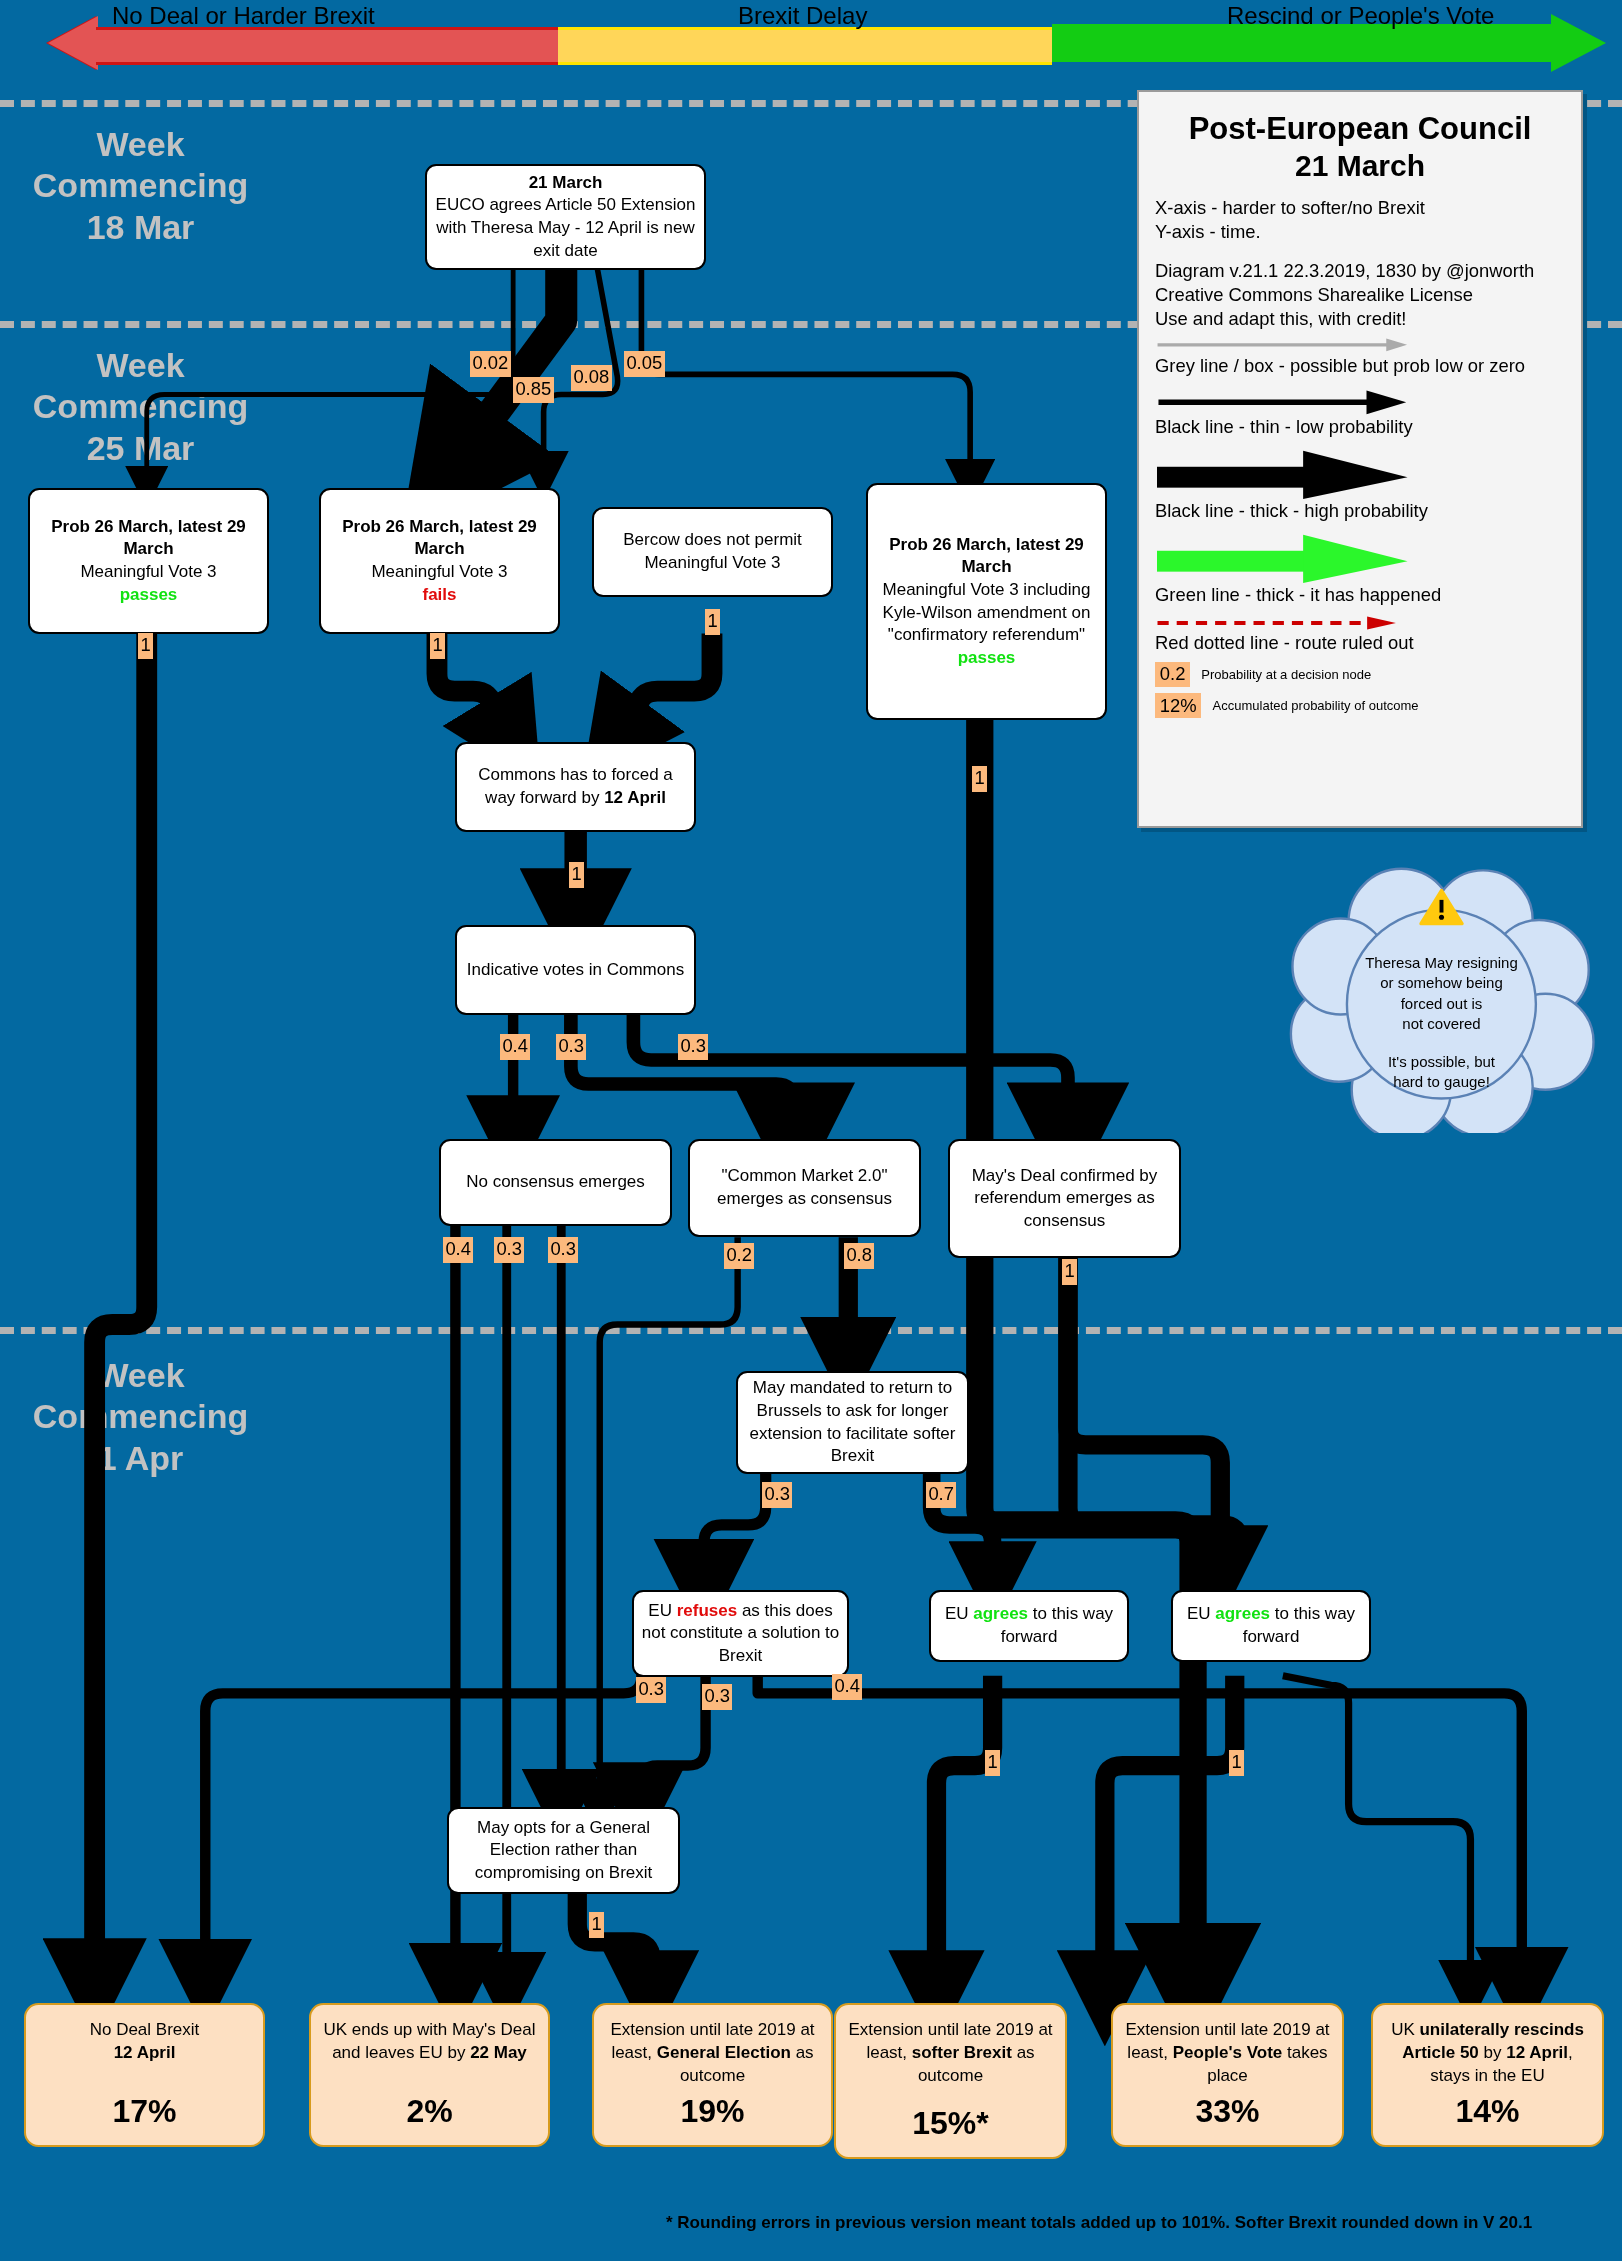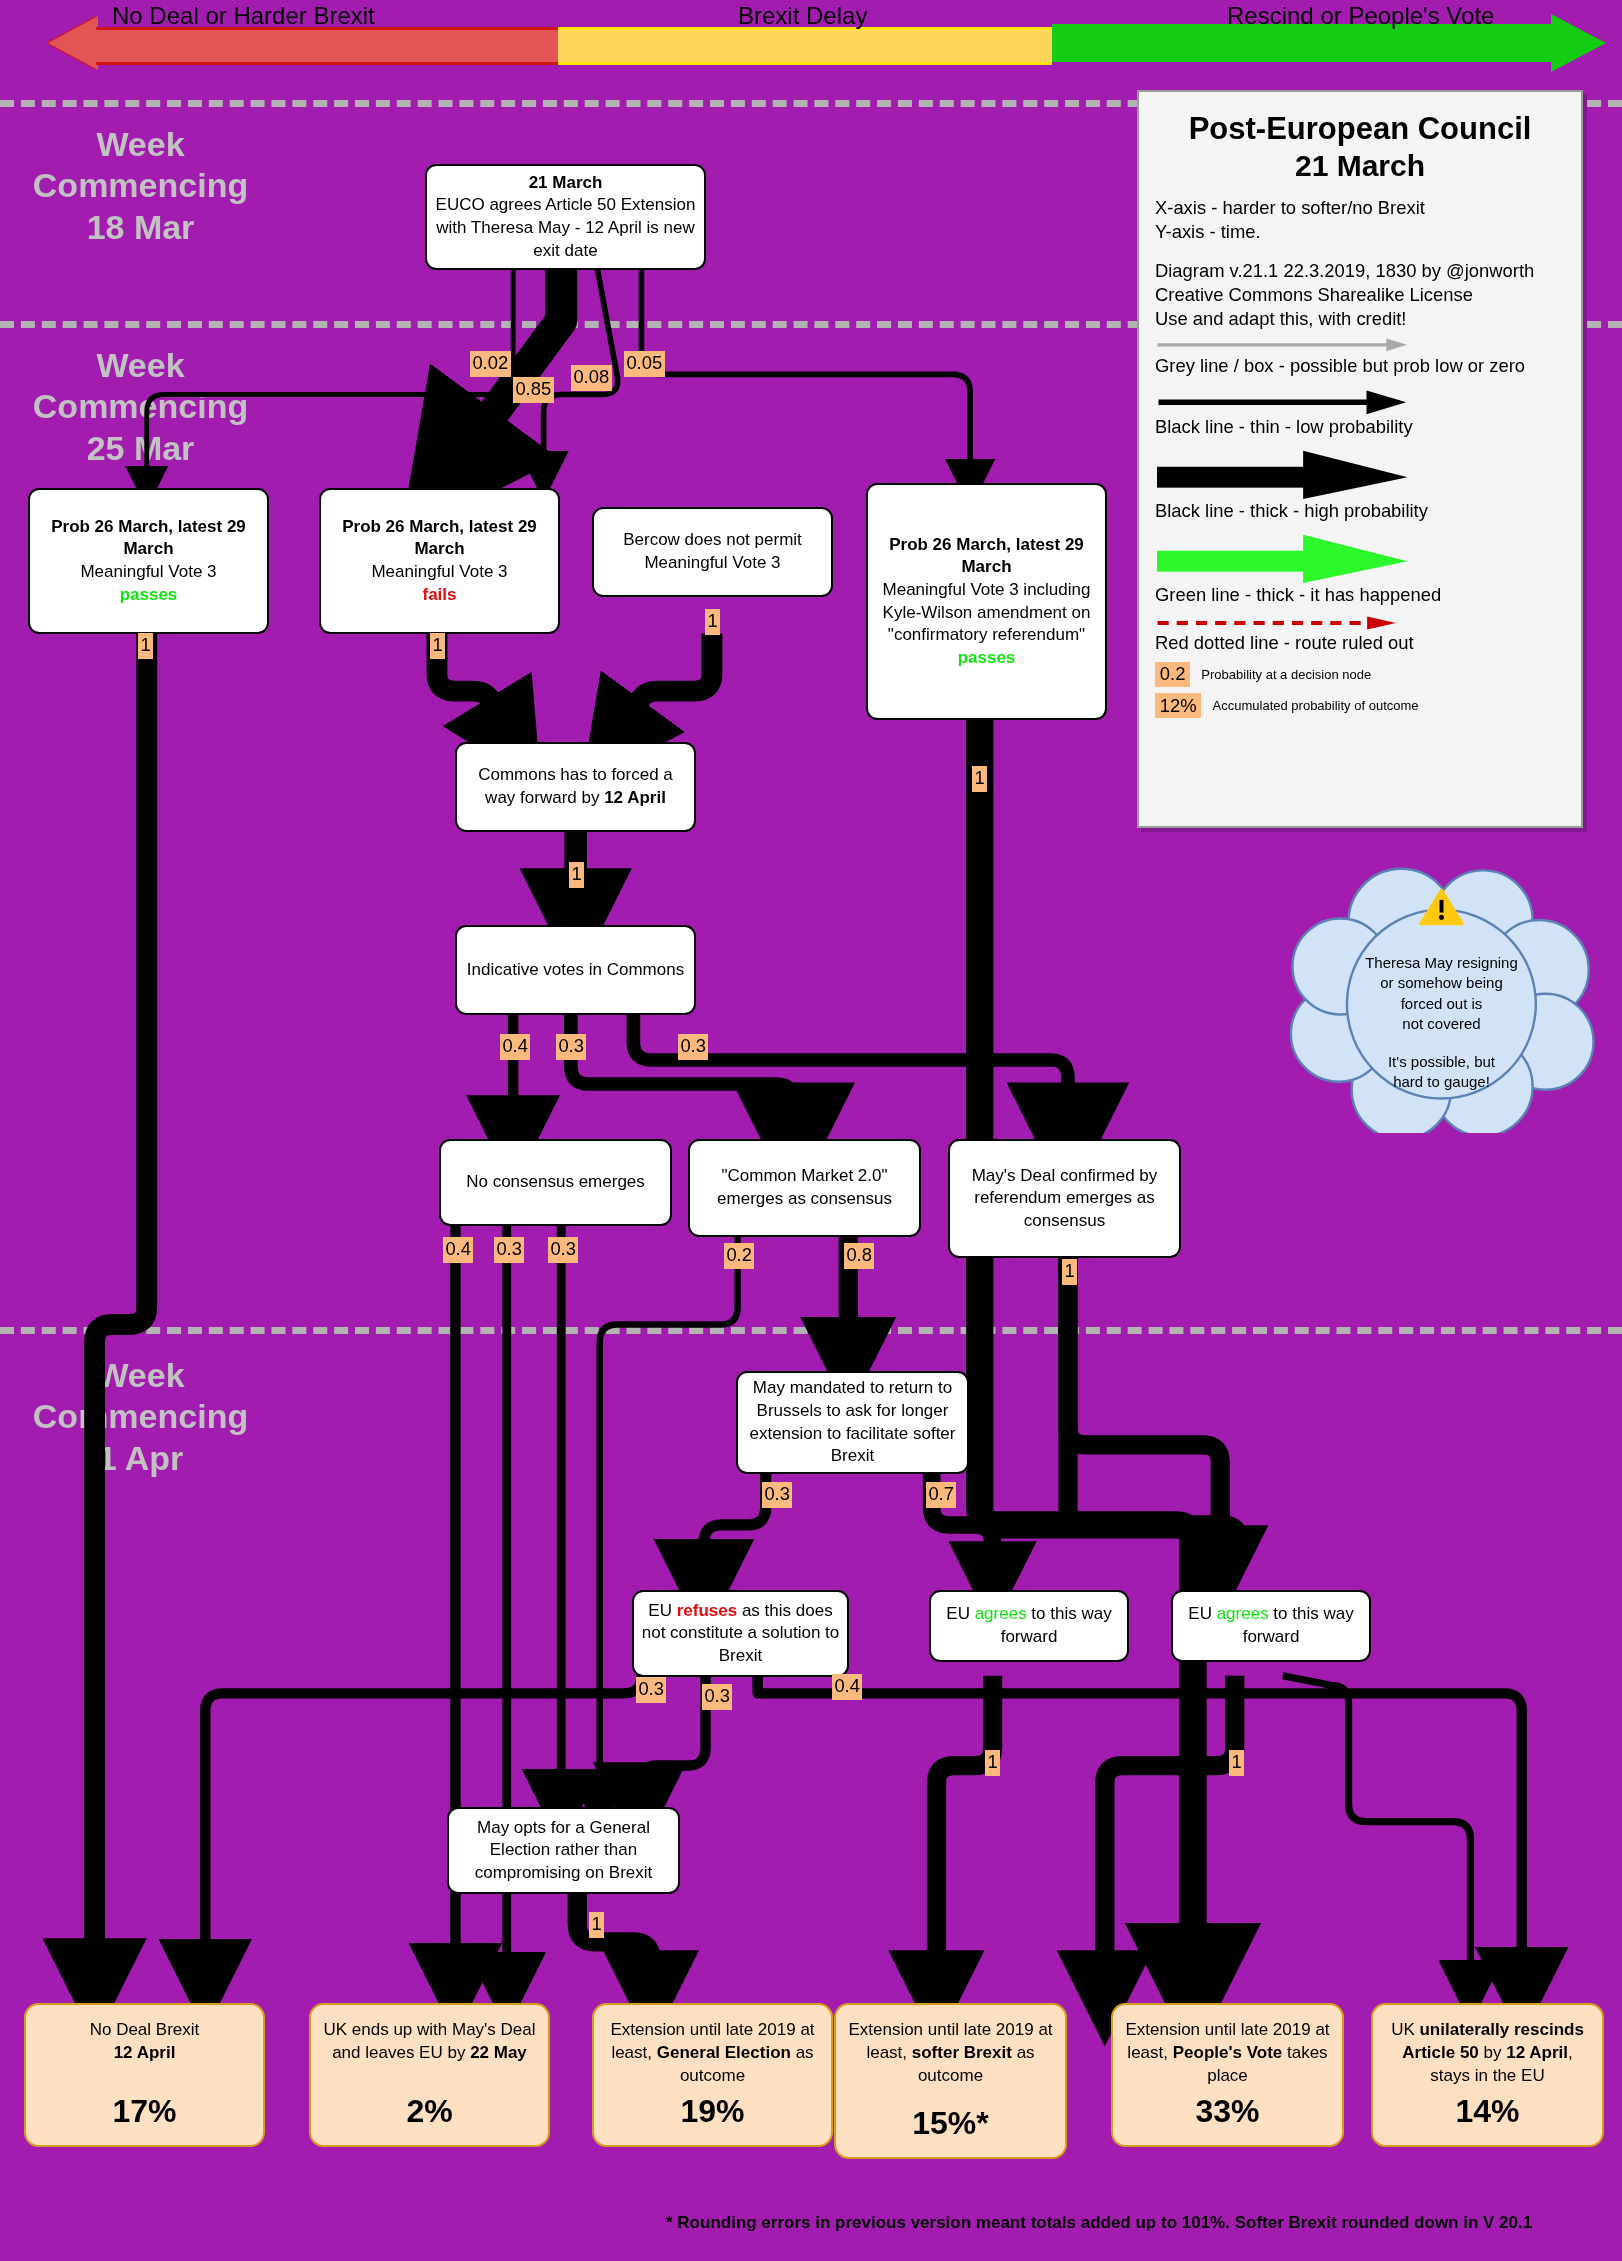--- a/index.html
+++ b/index.html
@@ -1,17 +1,17 @@
 <!DOCTYPE html>
 <html style="font-size:13px"><head>
 <meta charset="utf-8">
 <style>
   html,body{margin:0;padding:0;background:#fff;}
   body{font-family:"Liberation Sans","DejaVu Sans",sans-serif;}
-  #stage{position:relative;width:1622px;height:2261px;background:#a21caf;overflow:hidden;}
+  #stage{position:relative;width:1622px;height:2261px;background:#0369a1;overflow:hidden;}
 
   
   .axis-wrap{position:absolute;left:0;top:0;width:1622px;height:80px;}
   .axis-label{position:absolute;font-size:24px;color:#000;white-space:nowrap;}
   .seg{position:absolute;height:32px;top:27px;}
   .seg.red{background:#e35454;border-top:3.2px solid #cf1414;border-bottom:3.2px solid #cf1414;}
   .seg.yellow{background:#ffd659;border-top:3.2px solid #ffe400;border-bottom:3.2px solid #ffe400;}
   .seg.green{background:#13cc13;}
   .arrow-left{position:absolute;left:48px;top:16px;width:0;height:0;
      border-top:27px solid transparent;border-bottom:27px solid transparent;border-right:50px solid #e35454;
@@ -24,21 +24,21 @@
   .weeklabel{position:absolute;color:#c2c2c2;font-weight:bold;font-size:34px;line-height:1.22;text-align:center;width:265px;}
 
   
   .node{position:absolute;box-sizing:border-box;background:#fff;border:2.4px solid #000;border-radius:11.2px;
         display:flex;align-items:center;justify-content:center;text-align:center;
         font-size:17px;line-height:1.33;color:#000;padding:4.8px 6.4px;z-index:6;}
   .node .b{font-weight:bold;}
   .pass{color:#11e211;font-weight:bold;}
   .fail{color:#e10b0b;font-weight:bold;}
   .refuse{color:#e10b0b;font-weight:bold;}
-  .agree{color:#11e211;font-weight:normal;}
+  .agree{color:#11e211;font-weight:bold;}
 
   
   .outcome{position:absolute;box-sizing:border-box;background:#fde0c2;border:2.4px solid #d79b1e;border-radius:14.4px;
            display:flex;flex-direction:column;align-items:center;justify-content:space-between;
            text-align:center;font-size:17px;line-height:1.33;padding:14.4px 8px 9.6px;z-index:6;}
   .outcome .pct{font-size:32px;font-weight:bold;margin-bottom:3.2px;}
 
   
   .prob{position:absolute;background:#fcb97d;color:#000;font-size:18.4px;line-height:1;
         padding:3.2px 2.4px 4px;z-index:20;white-space:nowrap;}

